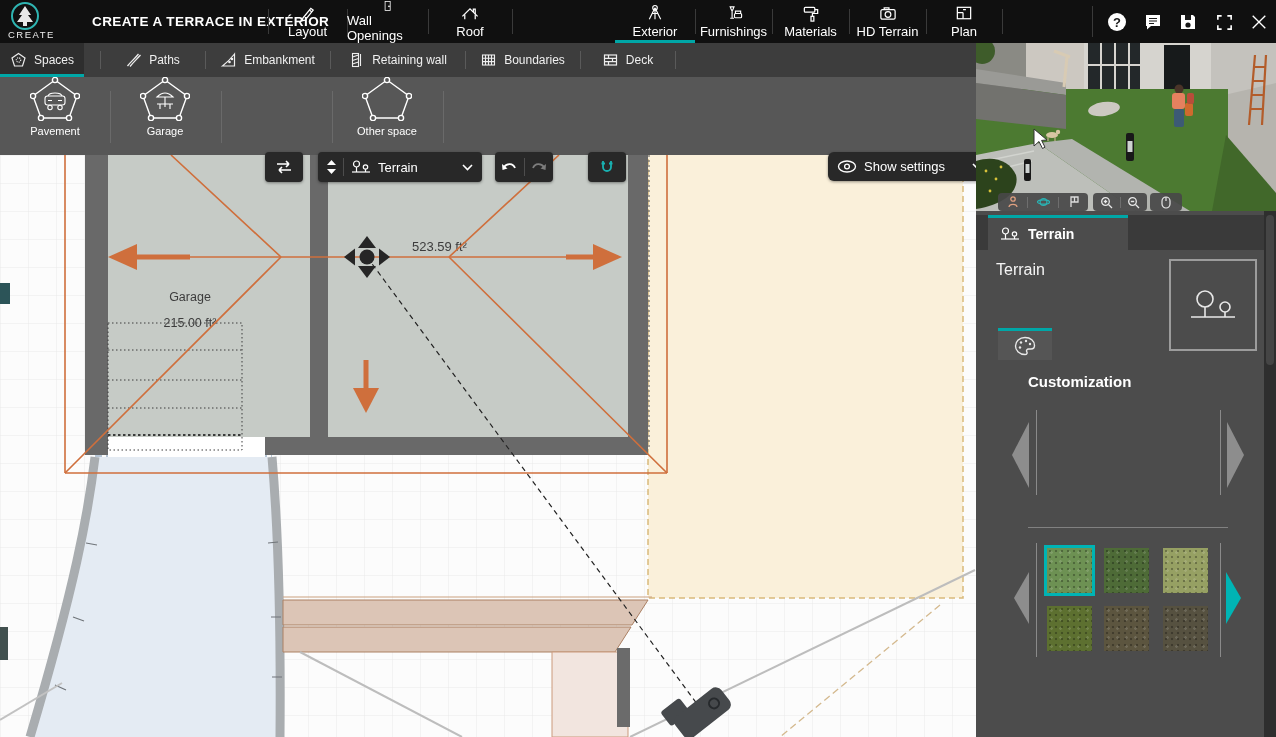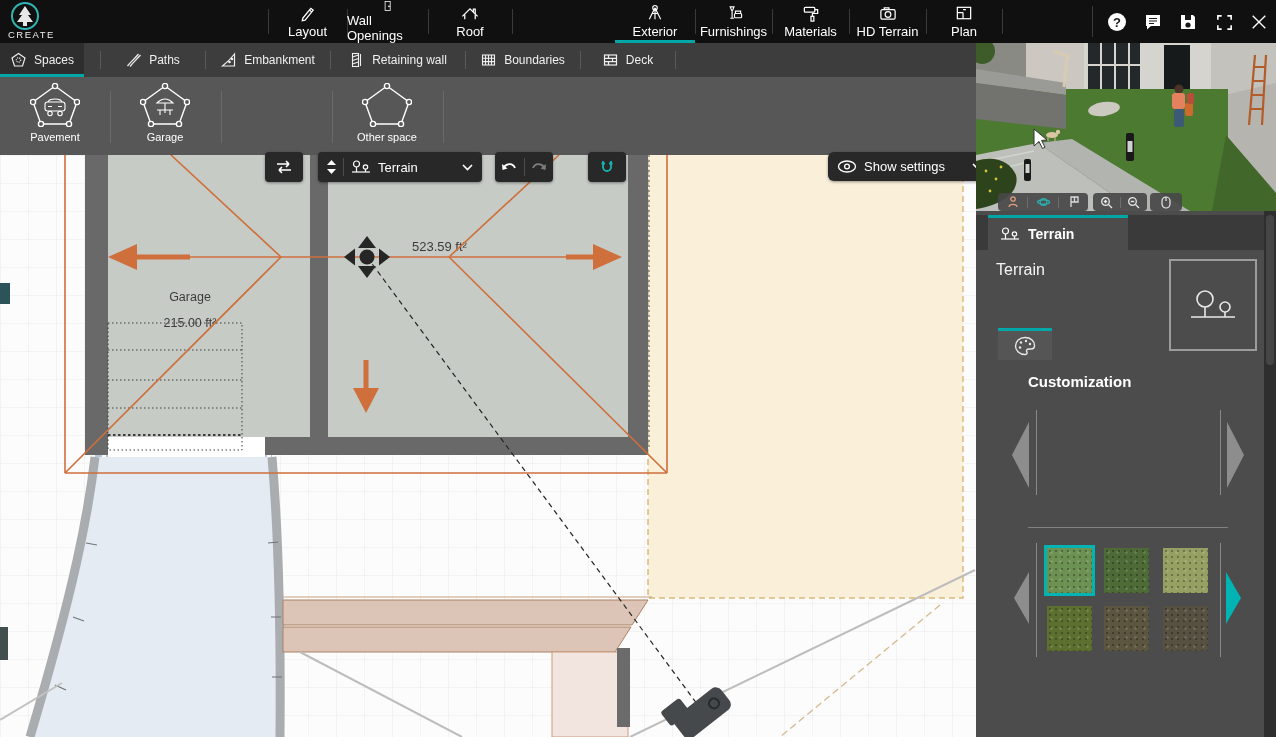--- a/index.html
+++ b/index.html
@@ -19,21 +19,21 @@
   .title{left:92px;top:0;height:43px;display:flex;align-items:center;font-size:13.5px;font-weight:bold;
          letter-spacing:.4px;color:#fff;}
   
   .catbar{left:0;top:43px;width:976px;height:34px;background:#3d3d3d;}
   .cat-item{top:0;height:34px;display:flex;align-items:center;justify-content:center;gap:7px;font-size:12px;color:#f0f0f0;cursor:pointer;}
   .cat-item.active{background:#2e2e2e;box-shadow:inset 0 -3px 0 #00a7a7;}
   .cat-sep{top:8px;height:18px;width:1px;background:#5a5a5a;}
   
   .toolbar2{left:0;top:77px;width:976px;height:78px;background:#575757;}
   .tool-item{top:0;height:78px;width:110px;display:flex;flex-direction:column;align-items:center;justify-content:flex-start;
-             padding-top:6px;box-sizing:border-box;gap:4px;font-size:11px;color:#fff;cursor:pointer;}
+             padding-top:0;box-sizing:border-box;gap:4px;font-size:11px;color:#fff;cursor:pointer;}
   .tool-sep{top:14px;height:52px;width:1px;background:#6a6a6a;}
   
   .canvas{left:0;top:155px;width:976px;height:582px;background:#fcfcfc;}
   .float-btn{background:#282828;border-radius:4px;display:flex;align-items:center;justify-content:center;
              box-shadow:0 1px 3px rgba(0,0,0,.4);cursor:pointer;color:#fff;}
   .dd{background:#282828;border-radius:4px;display:flex;align-items:center;box-shadow:0 1px 3px rgba(0,0,0,.4);
       font-size:13px;color:#fff;padding:0 9px;gap:7px;cursor:pointer;}
   .vdiv{width:1px;height:18px;background:#4d4d4d;}
   
   .rpanel{left:976px;top:43px;width:300px;height:694px;background:#494949;}
@@ -75,20 +75,21 @@
 <body>
 
 <div class="abs topbar">
   <div class="abs brand">
     <svg width="38" height="31" viewBox="0 0 38 31">
       <circle cx="19" cy="15" r="13" fill="none" stroke="#2fb5b2" stroke-width="2"></circle>
       <polygon points="19,5 13,14 16,14 11,21 17,21 17,25 21,25 21,21 27,21 22,14 25,14" fill="#e8e8e8"></polygon>
     </svg>
     <span class="brand-name">CREATE</span>
   </div>
+  <div class="abs title">CREATE A TERRACE IN EXTÉRIOR</div>
 
   <div class="abs tn-sep" style="left:268px"></div>
   <div class="abs tn-item" style="left:268px;width:79px">
     <svg width="19" height="19" viewBox="0 0 20 20" fill="none" stroke="#fff" stroke-width="1.3">
       <path d="M5,15 L13.5,4.5 L16,6.5 L7.5,17 L4.5,17.6 Z"></path>
         <path d="M12,6.4 L14.6,8.5"></path>
     </svg>
     <span>Layout</span>
   </div>
   <div class="abs tn-sep" style="left:347px"></div>

